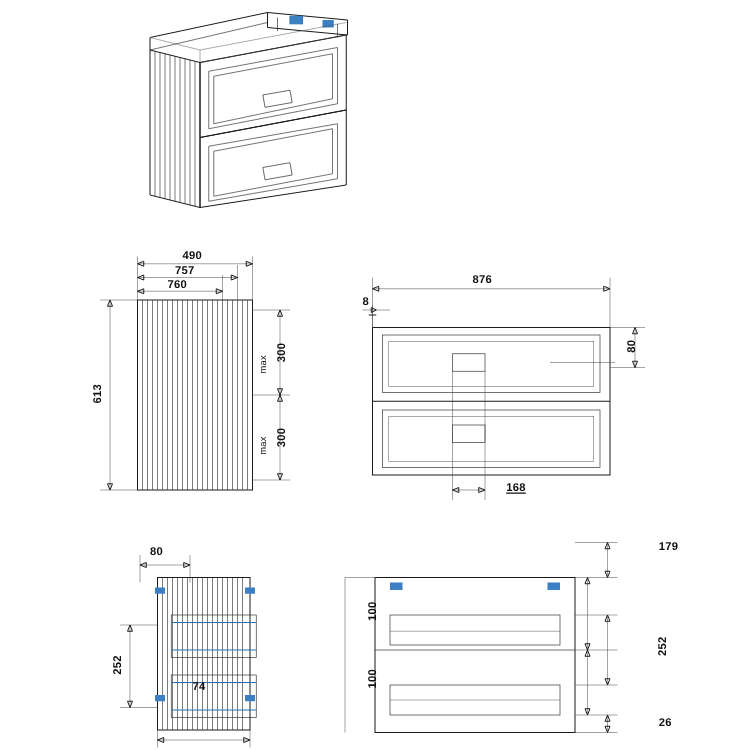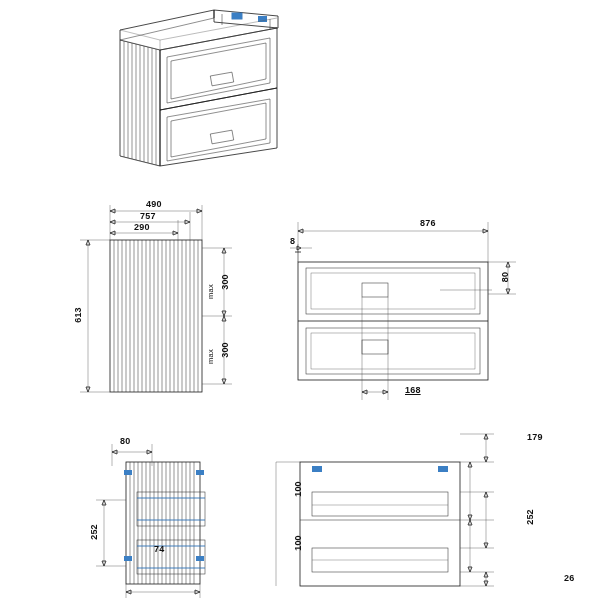--- a/index.html
+++ b/index.html
@@ -202,35 +202,35 @@
       <path class="ln" d="M486 492 l-2 5 h4 z M486 548 l-2 -5 h4 z"></path>
       <path class="ext" d="M486 572 L486 586"></path>
       <path class="ln" d="M486 572 l-2 5 h4 z M486 586 l-2 -5 h4 z"></path>
 
       <path class="ext" d="M276 462 L300 462 M276 586 L276 462"></path>
     </g>
   </svg>
 
   <div class="dim-label" style="left:146px;top:199px;">490</div>
   <div class="dim-label" style="left:140px;top:211px;">757</div>
-  <div class="dim-label" style="left:134px;top:222px;">290</div>
+  <div class="dim-label" style="left:134px;top:222px;">760</div>
   <div class="dim-label vert" style="left:70px;top:310px;">613</div>
   <div class="dim-label vert" style="left:217px;top:277px;">300</div>
   <div class="dim-label vert" style="left:217px;top:345px;">300</div>
   <div class="dim-label small vert" style="left:203px;top:287px;">max</div>
   <div class="dim-label small vert" style="left:203px;top:352px;">max</div>
 
-  <div class="dim-label" style="left:378px;top:218px;margin-left:42px;">876</div>
+  <div class="dim-label" style="left:378px;top:218px;">876</div>
   <div class="dim-label" style="left:290px;top:236px;">8</div>
   <div class="dim-label vert" style="left:500px;top:272px;">80</div>
   <div class="dim-label" style="left:405px;top:385px;text-decoration:underline;">168</div>
 
   <div class="dim-label" style="left:120px;top:436px;">80</div>
   <div class="dim-label vert" style="left:86px;top:527px;">252</div>
   <div class="dim-label" style="left:154px;top:544px;">74</div>
 
   <div class="dim-label" style="left:527px;top:432px;">179</div>
   <div class="dim-label vert" style="left:290px;top:484px;">100</div>
   <div class="dim-label vert" style="left:290px;top:538px;">100</div>
   <div class="dim-label vert" style="left:522px;top:512px;">252</div>
-  <div class="dim-label" style="left:527px;top:573px;margin-left:37px;">26</div>
+  <div class="dim-label" style="left:527px;top:573px;">26</div>
 
 </div>
 
 </body></html>

